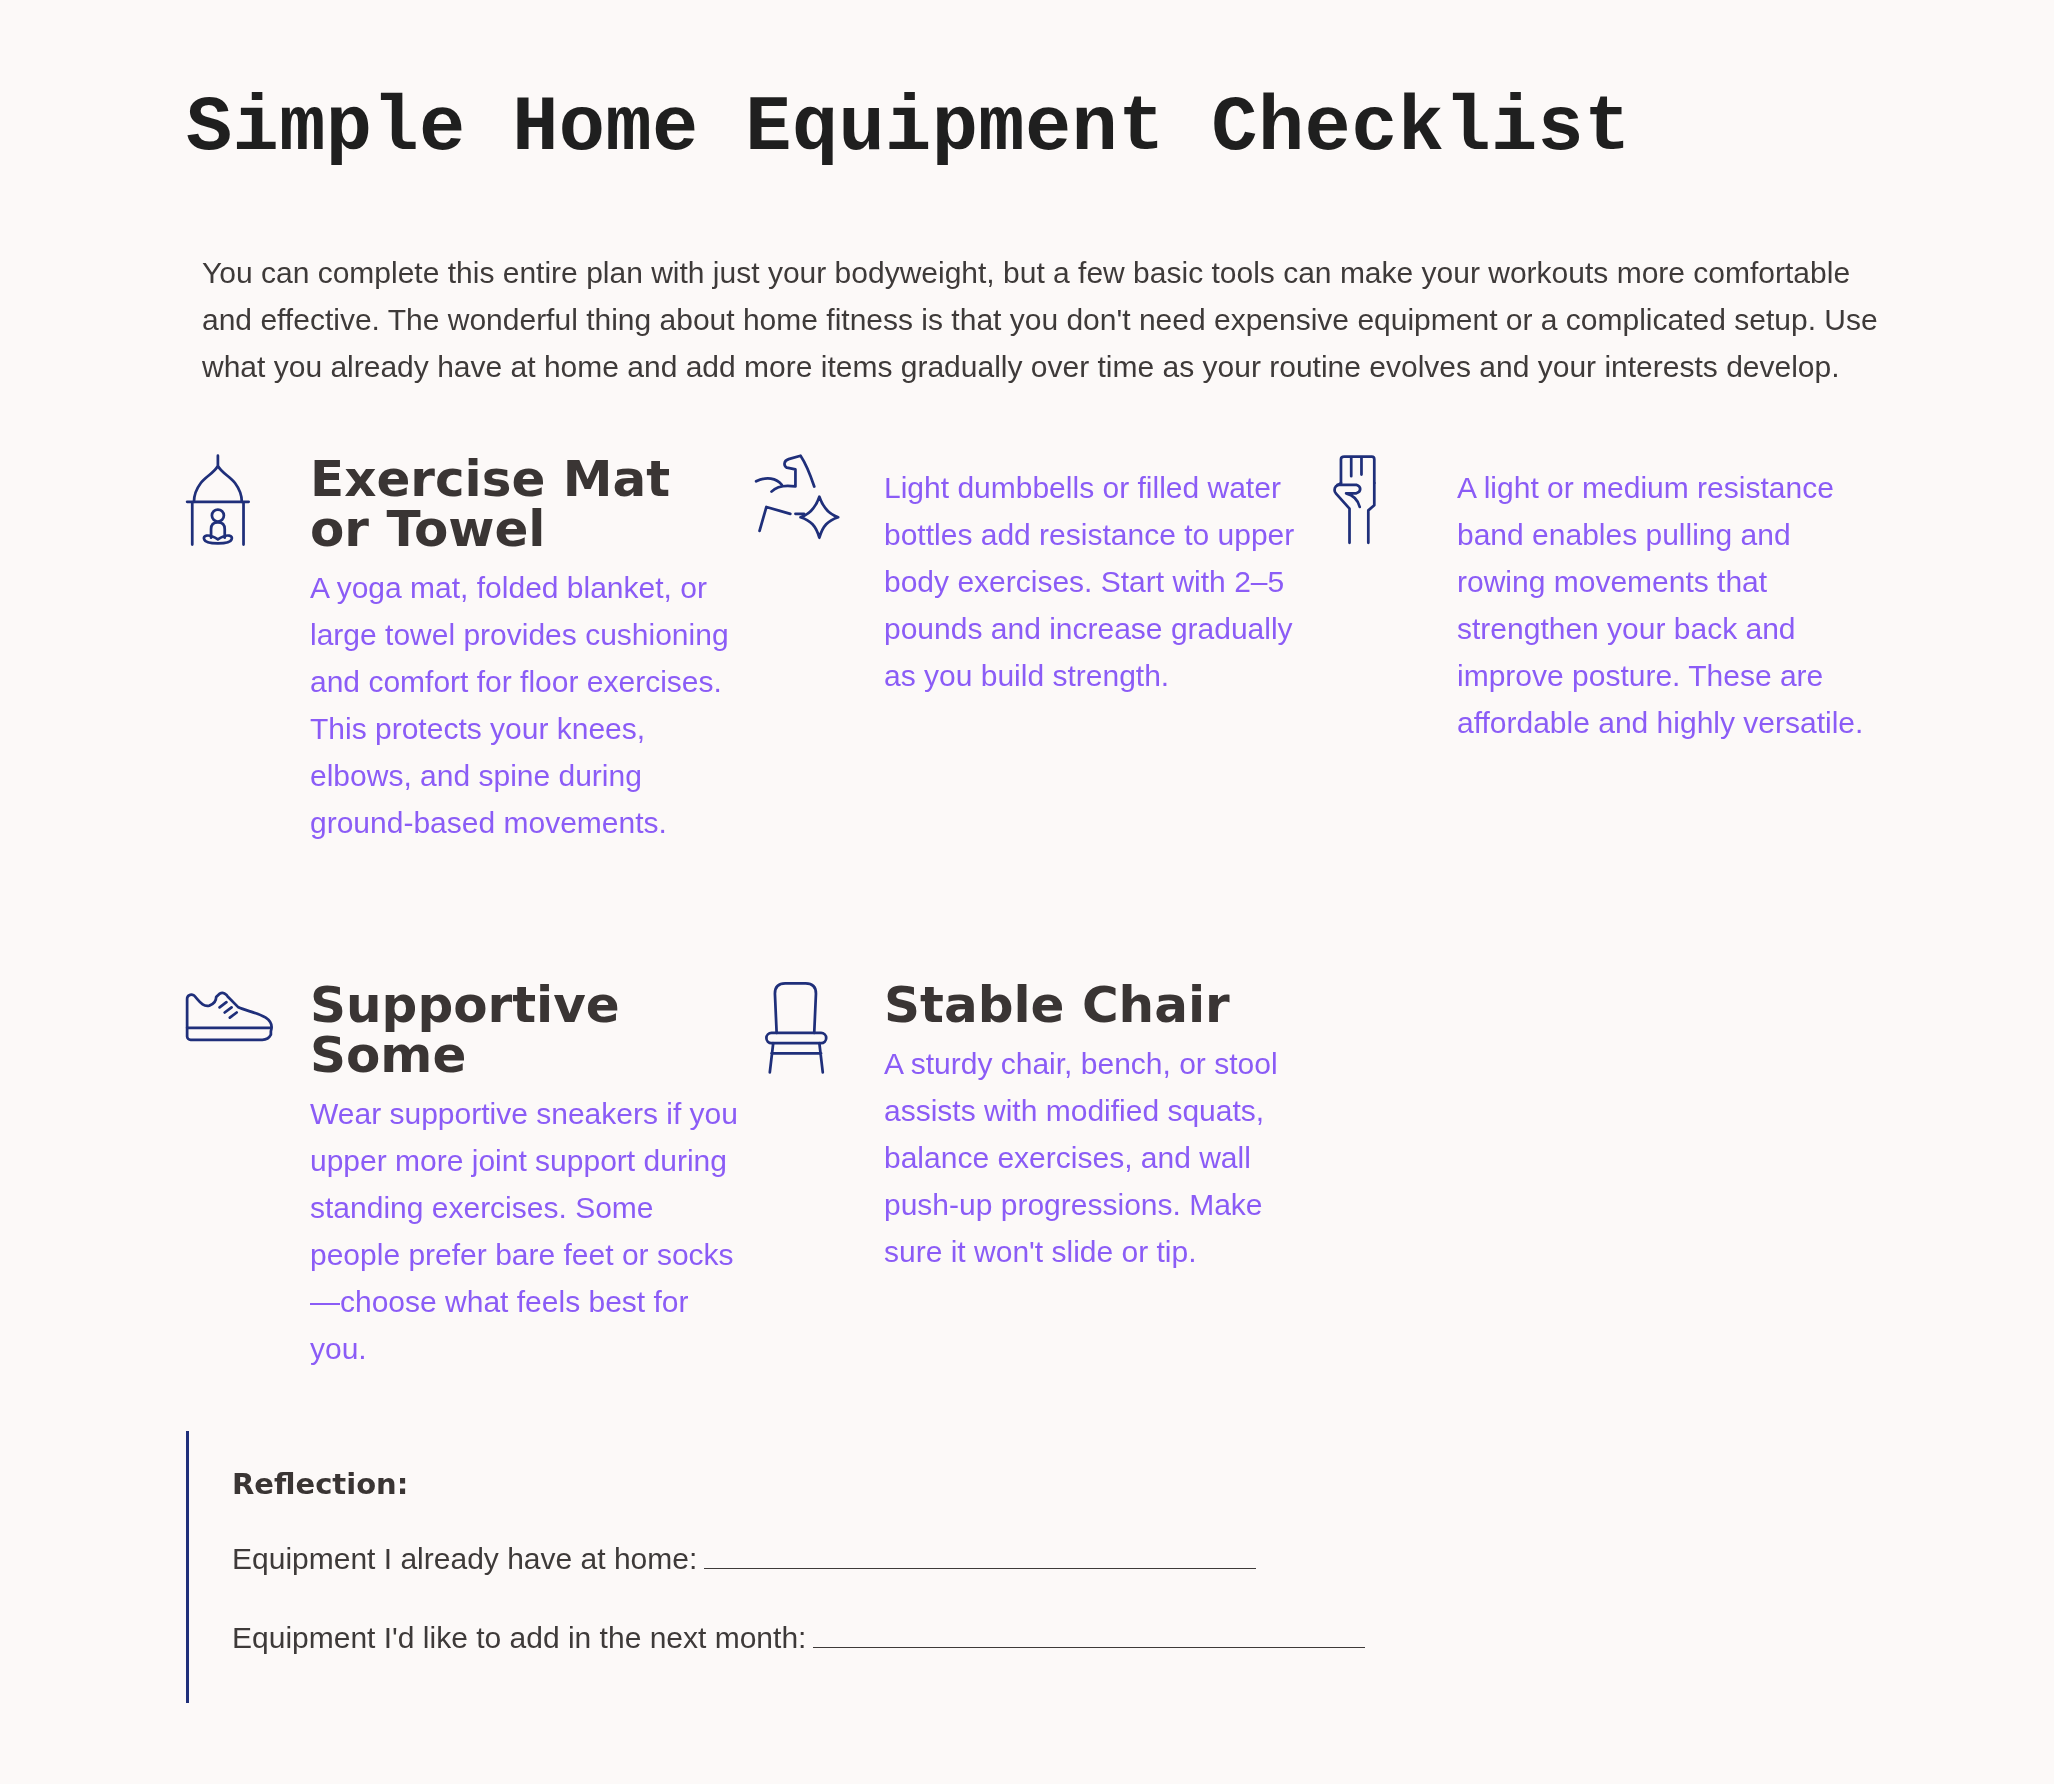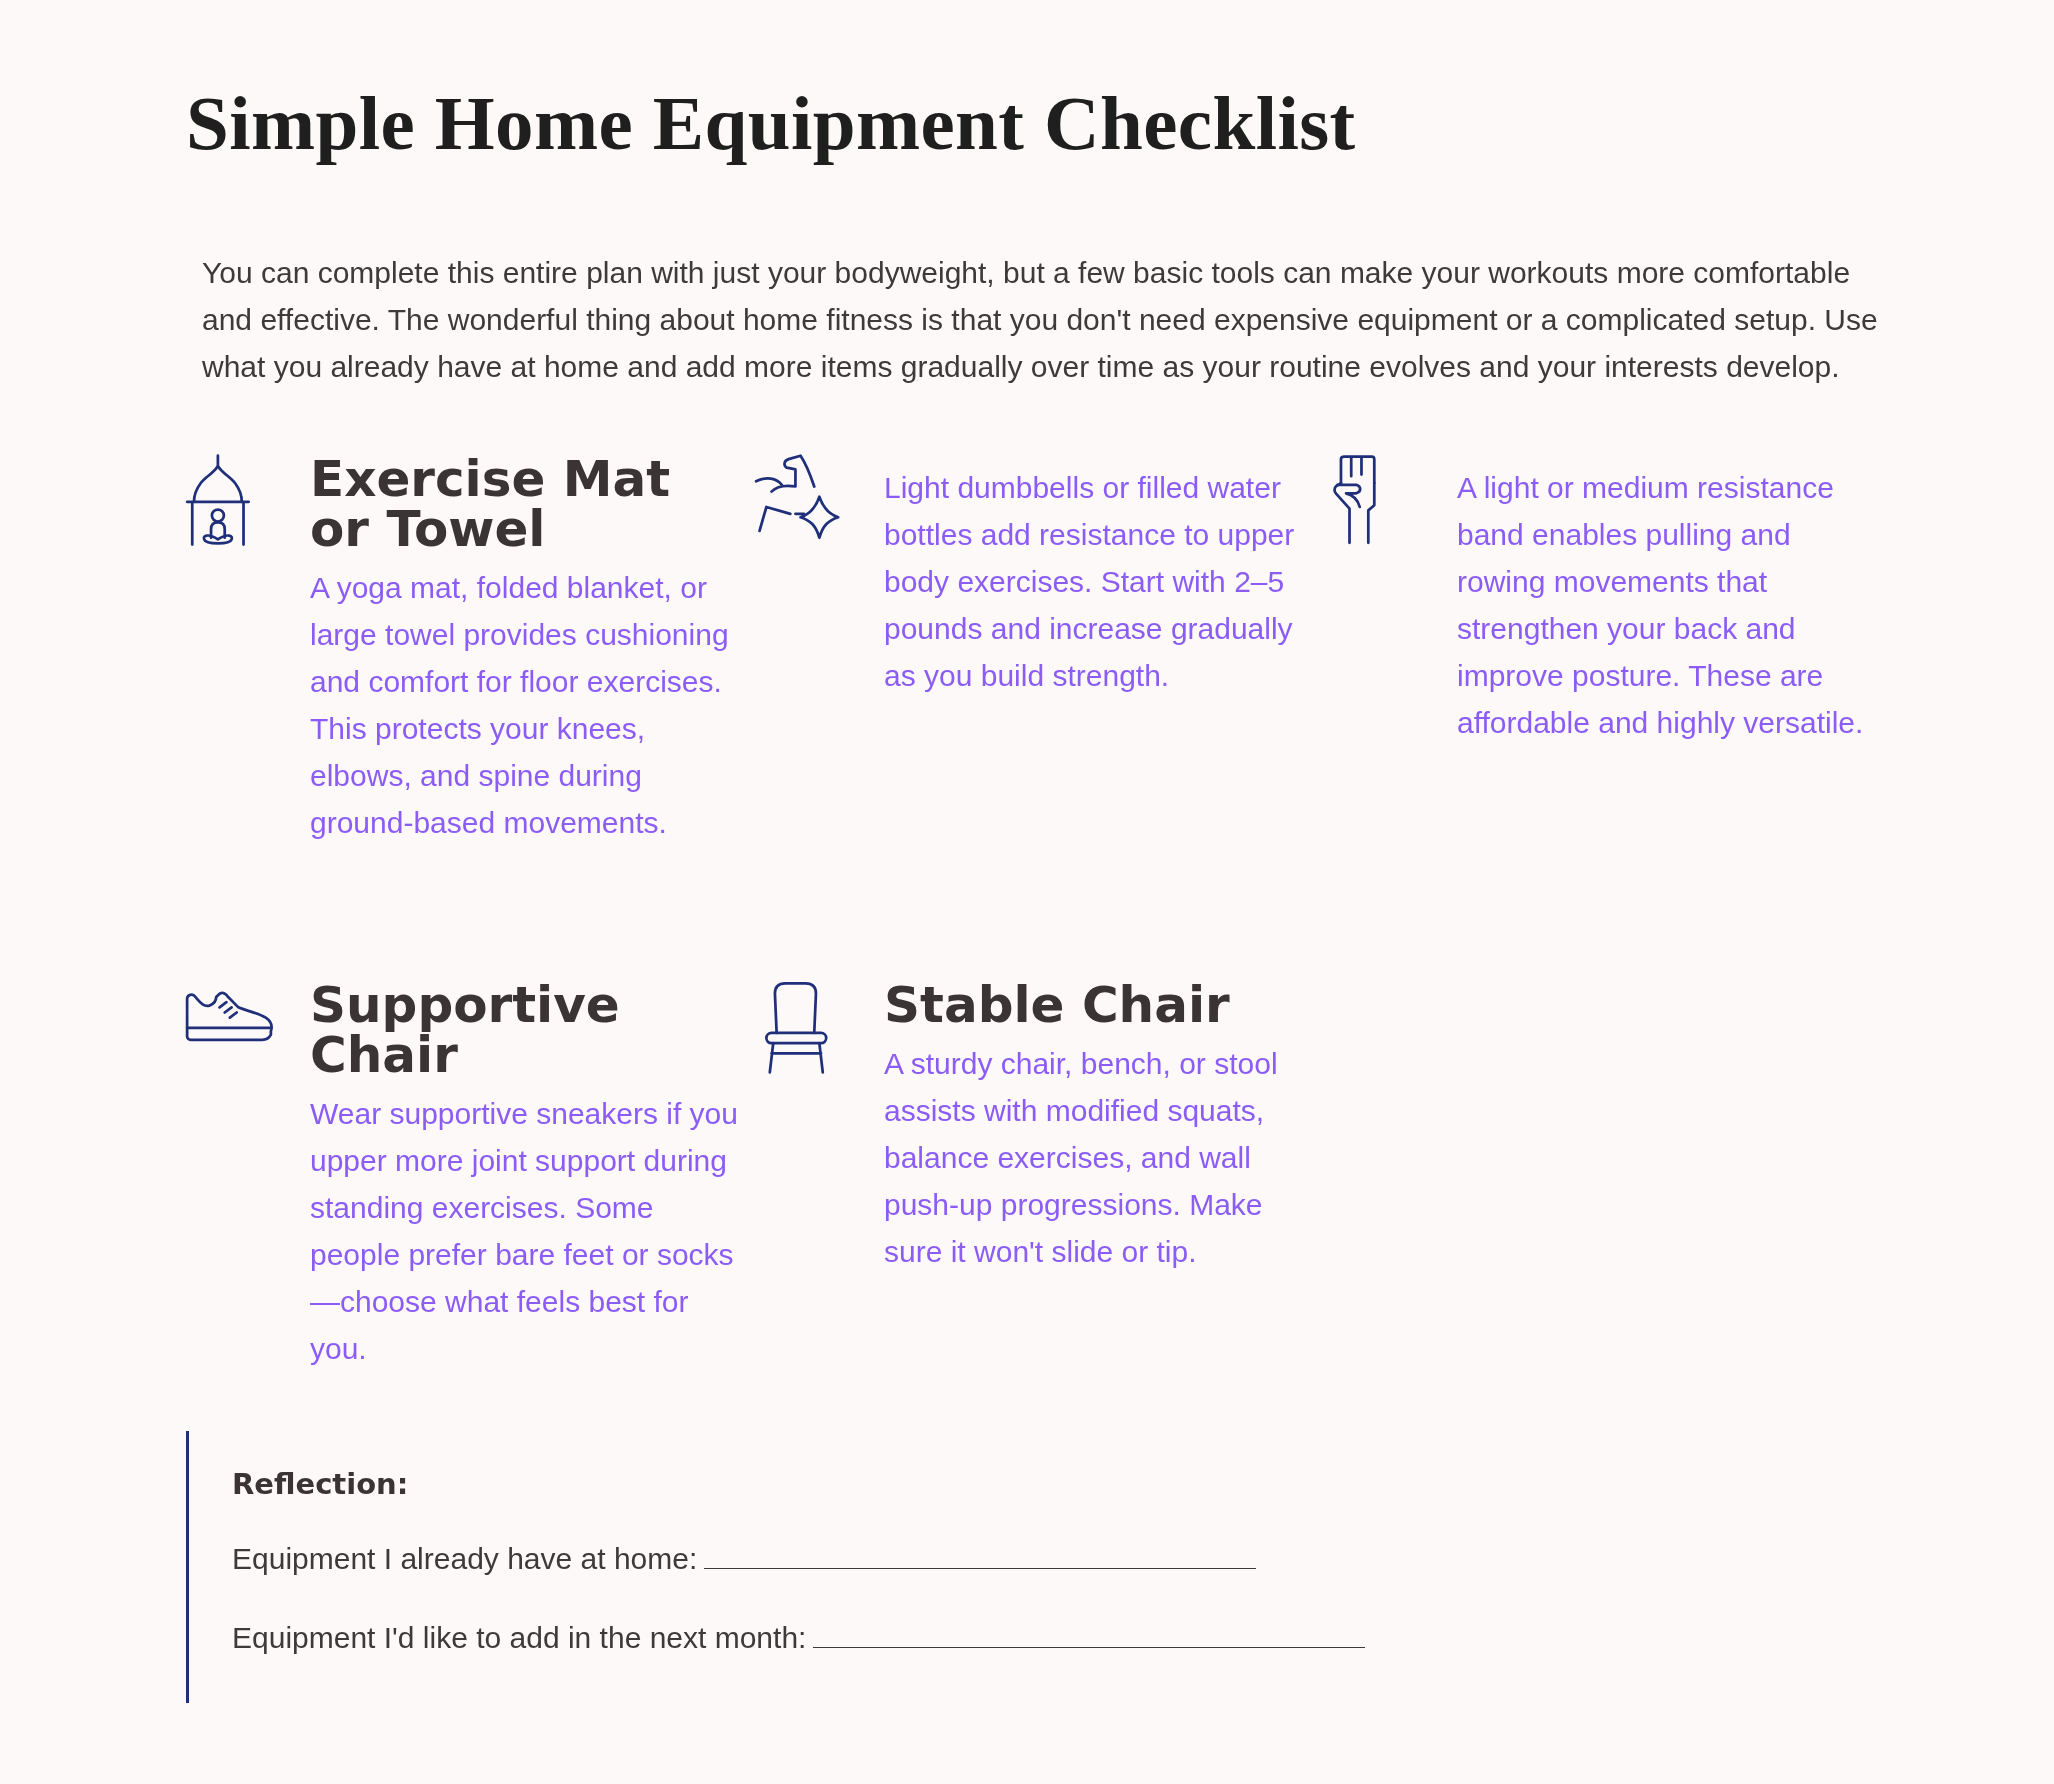--- a/index.html
+++ b/index.html
@@ -5,23 +5,23 @@
   html, body { margin: 0; padding: 0; }
   body {
     width: 2055px; height: 1784px; overflow: hidden;
     background: #fcf9f8;
     color: #3b3635;
     font-family: "Liberation Sans", sans-serif;
     position: relative;
   }
   .page { position: absolute; left: 186px; top: 0; width: 1712px; }
   .title {
-    position: absolute; left: 0; top: 76px; margin: 0;
+    position: absolute; left: 0; top: 82px; margin: 0;
     font-size: 77px; font-weight: 700; color: #1f1f1f; letter-spacing: 0.4px;
-    font-family: Liberation Serif, serif; line-height: 94px; white-space: nowrap;
+    font-family: Liberation Mono, monospace; line-height: 94px; white-space: nowrap;
   }
   .intro {
     position: absolute; left: 0; top: 233px; width: 1695px; margin: 16px;
     font-size: 30px; line-height: 47px; color: #3e3a39;
   }
   .item { position: absolute; width: 548px; }
   .item .icon { position: absolute; left: 0; top: 0; width: 94px; height: 94px; }
   .item .icon svg { width: 100%; height: 100%; }
   .item .text { position: absolute; left: 124px; top: 0; width: 428px; }
   .item h2 {
@@ -94,21 +94,21 @@
   </div>
 
   <div class="item" style="left:0; top:980px;">
     <div class="icon" style="left:-4.3px;">
       <svg viewBox="0 0 110 110">
         <path class="ico" d="M6 22 C6 18 10 16 14 18 C20 24 24 32 32 30 C38 28 40 24 40 20 L44 16 C48 14 52 16 54 20 L66 32 C74 36 88 38 98 44 C104 48 106 54 104 60 V64 C102 68 98 70 94 70 H10 C8 70 6 68 6 66 Z"></path>
         <path class="ico" d="M6 56 H104 M44 32 L52 26 M50 38 L58 32 M56 44 L64 38"></path>
       </svg>
     </div>
     <div class="text">
-      <h2>Supportive Chair</h2>
+      <h2>Supportive Some</h2>
       <p>Wear supportive sneakers if you upper more joint support during standing exercises. Some people prefer bare feet or socks—choose what feels best for you.</p>
     </div>
   </div>
 
   <div class="item" style="left:574px; top:980px;">
     <div class="icon" style="left:-8.6px;">
       <svg viewBox="0 0 110 110">
         <path class="ico" d="M30 62 L28 16 C28 8 32 4 40 4 H64 C72 4 76 8 76 16 L74 62"></path>
         <rect class="ico" x="18" y="62" width="70" height="12" rx="6"></rect>
         <path class="ico" d="M26 74 L22 108 M80 74 L84 108 M24 86 H82"></path>

